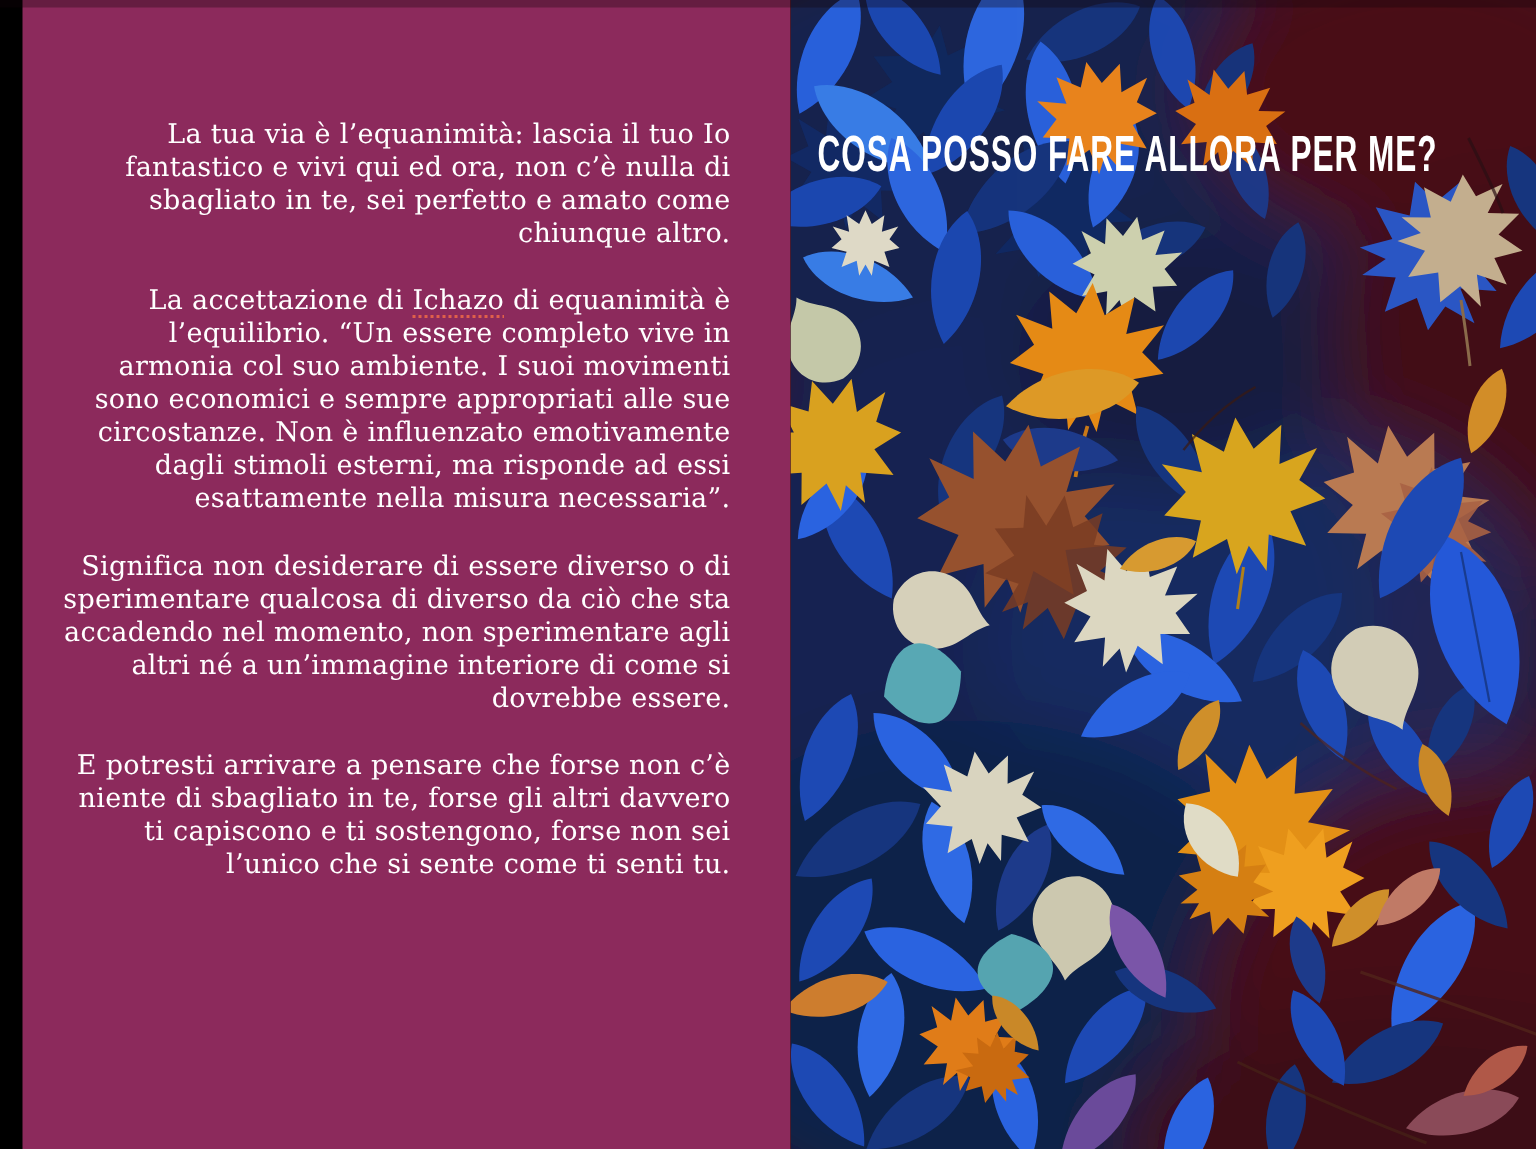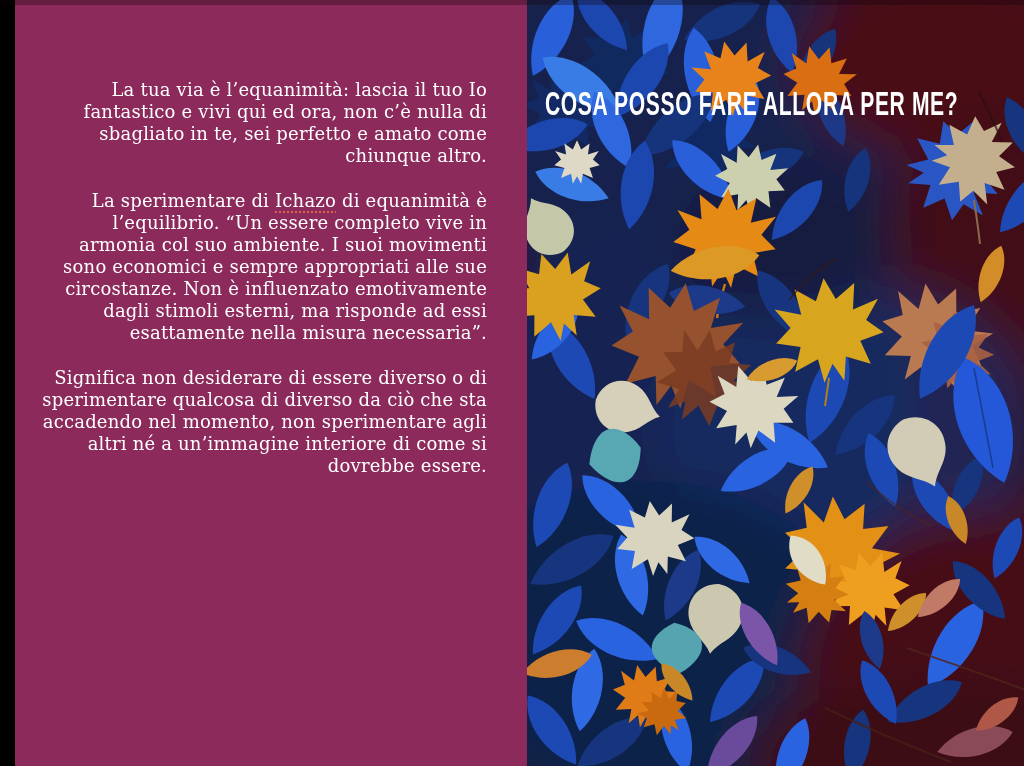--- a/index.html
+++ b/index.html
@@ -18,22 +18,23 @@
 </style>
 </head>
 <body>
 
 <div class="spread">
   <div class="top-edge"></div>
 
   <section class="left-page">
     <div>
       <p>La tua via è l’equanimità: lascia il tuo Io fantastico e vivi qui ed ora, non c’è nulla di sbagliato in te, sei perfetto e amato come chiunque altro.</p>
-      <p><span>La sperimentare di </span><span class="spellcheck">Ichazo</span><span> di equanimità è l’equilibrio. “Un essere completo vive in armonia col suo ambiente. I suoi movimenti sono economici e sempre appropriati alle sue circostanze. Non è influenzato emotivamente dagli stimoli esterni, ma risponde ad essi esattamente nella misura necessaria”.</span></p>
+      <p><span>La accettazione di </span><span class="spellcheck">Ichazo</span><span> di equanimità è l’equilibrio. “Un essere completo vive in armonia col suo ambiente. I suoi movimenti sono economici e sempre appropriati alle sue circostanze. Non è influenzato emotivamente dagli stimoli esterni, ma risponde ad essi esattamente nella misura necessaria”.</span></p>
       <p>Significa non desiderare di essere diverso o di sperimentare qualcosa di diverso da ciò che sta accadendo nel momento, non sperimentare agli altri né a un’immagine interiore di come si dovrebbe essere.</p>
+      <p>E potresti arrivare a pensare che forse non c’è niente di sbagliato in te, forse gli altri davvero ti capiscono e ti sostengono, forse non sei l’unico che si sente come ti senti tu.</p>
     </div>
   </section>
 
   <section class="right-page">
     <svg width="512" height="766" viewBox="0 0 512 766" role="img" aria-label="Autumn leaves floating on dark water: blue, orange, rust, yellow and white leaves">
       <defs>
         <path id="leafO" d="M0,-30 C14,-16 14,12 0,30 C-14,12 -14,-16 0,-30 Z"></path>
         <path id="maple" d="M0,-52 L10,-30 L30,-44 L26,-18 L52,-26 L38,-6 L54,8 L30,14 L38,38 L14,28 L10,52 L0,34 L-10,52 L-14,28 L-38,38 L-30,14 L-54,8 L-38,-6 L-52,-26 L-26,-18 L-30,-44 L-10,-30 Z"></path>
         <path id="ivy" d="M0,-38 C22,-36 36,-16 28,6 C22,22 8,26 0,40 C-8,26 -22,22 -28,6 C-36,-16 -22,-36 0,-38 Z"></path>
         <filter id="soft" x="-60%" y="-60%" width="220%" height="220%">

